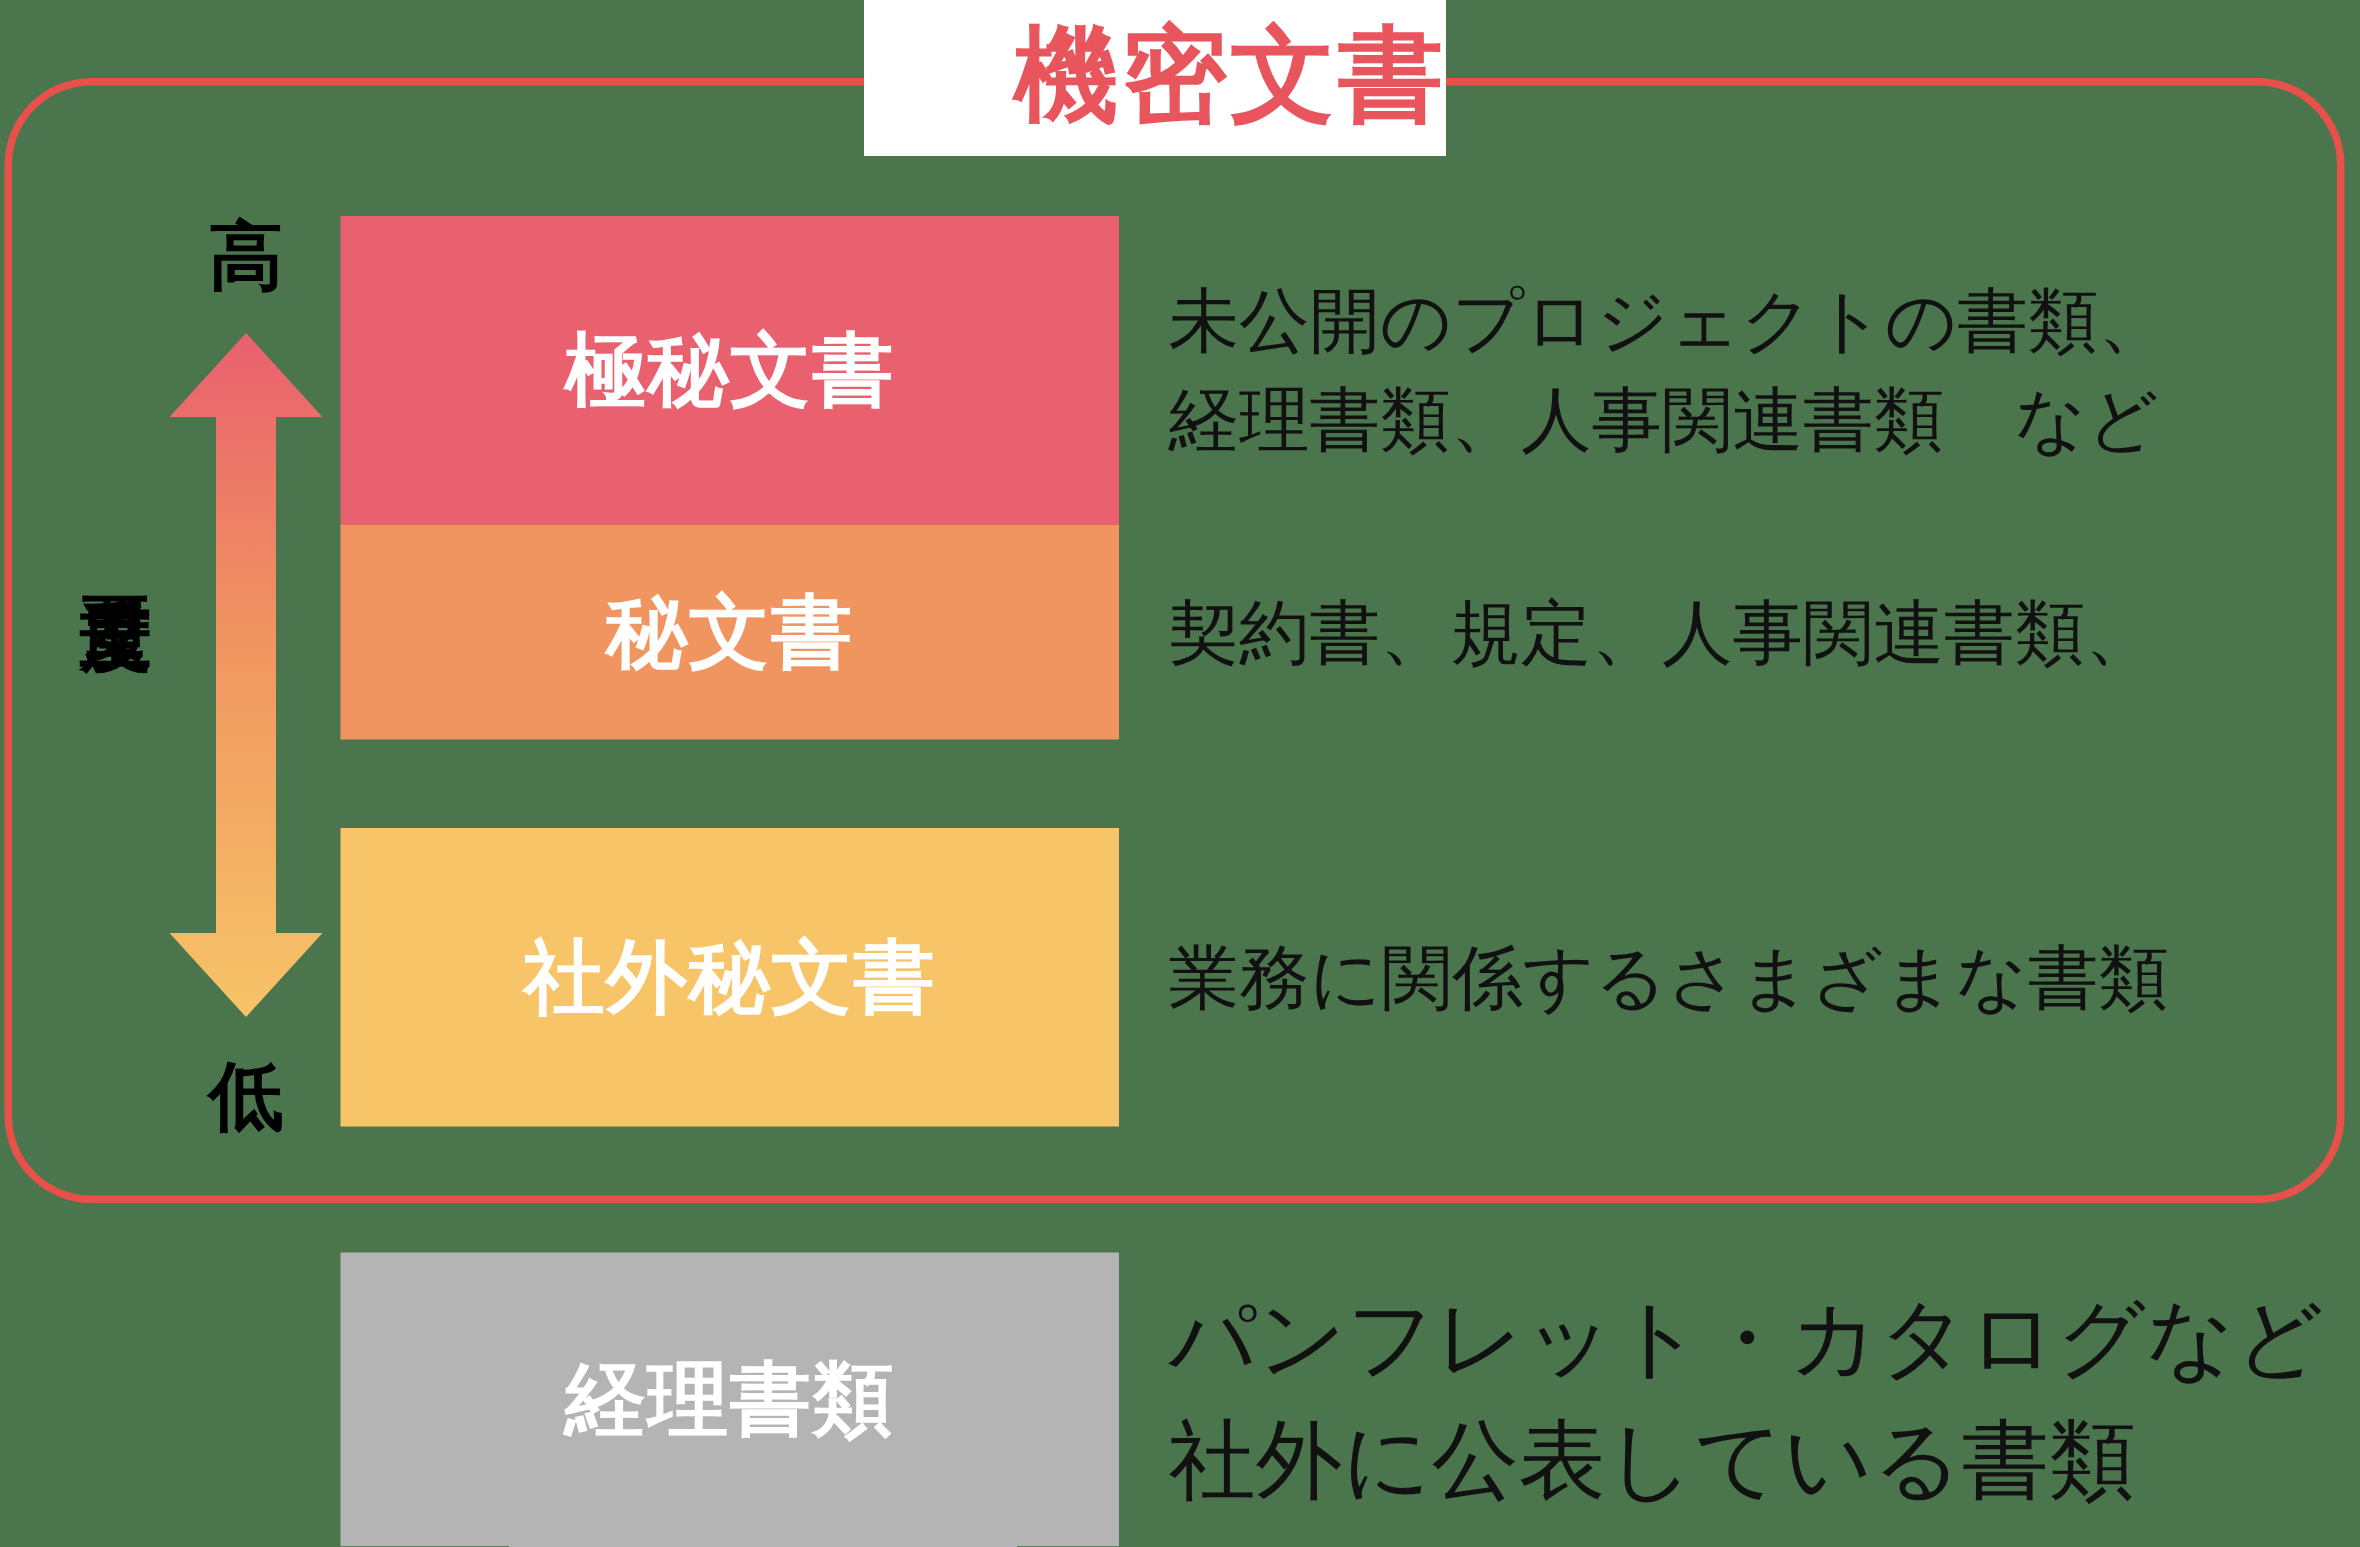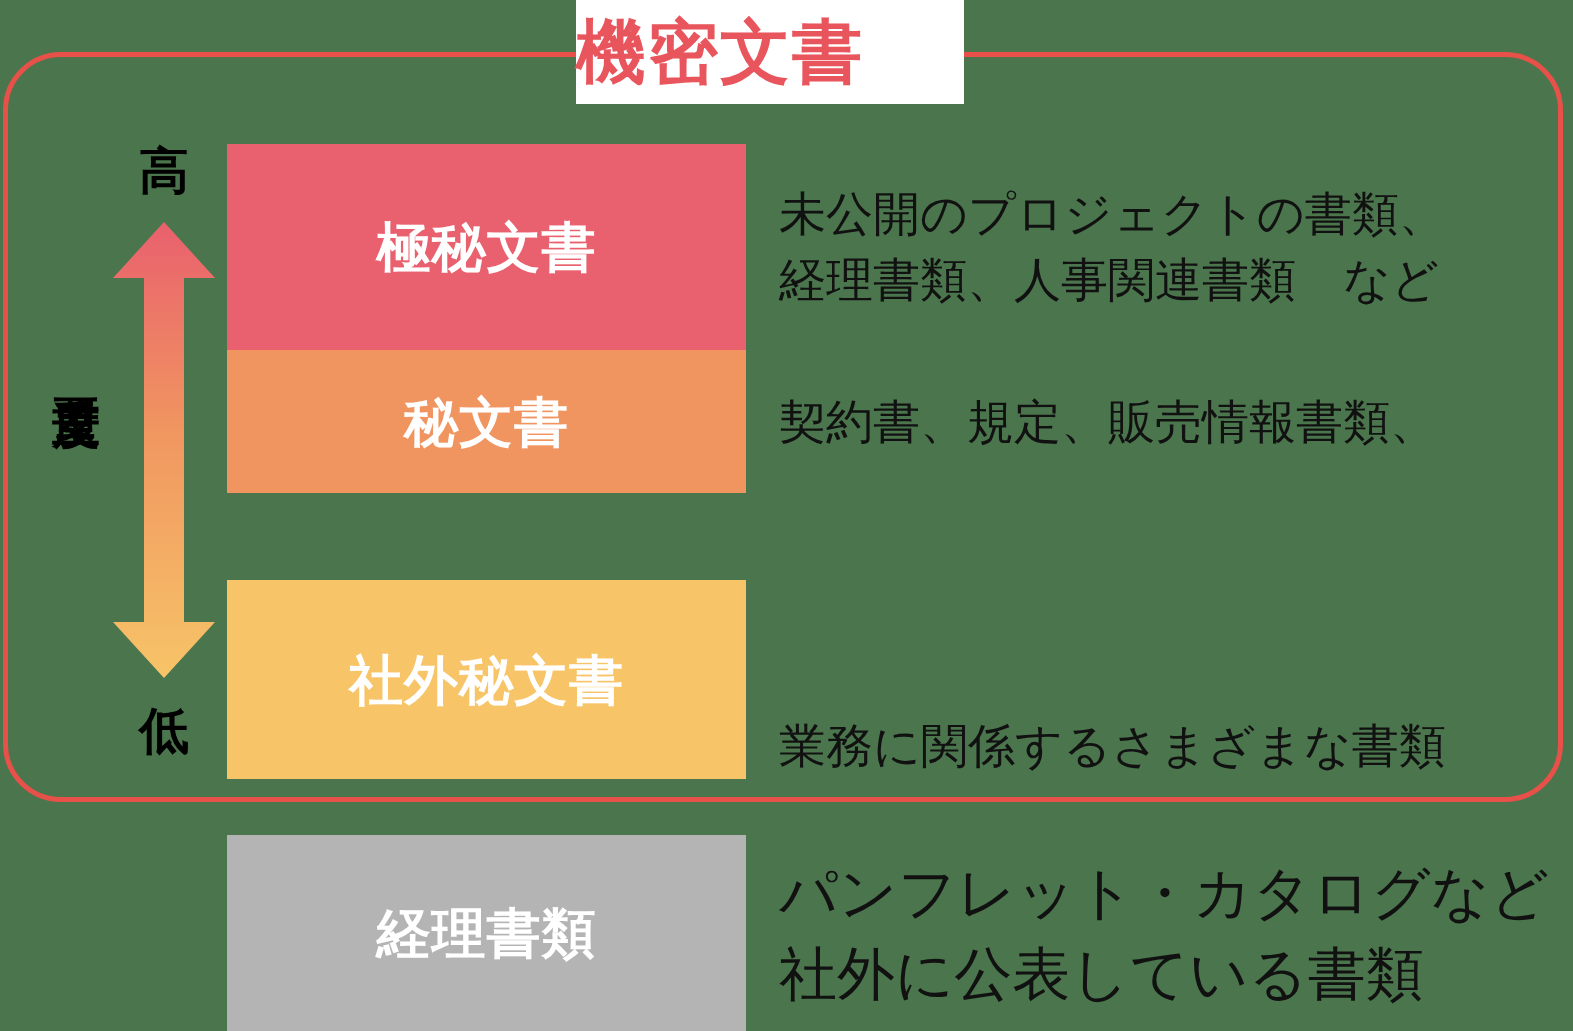--- a/index.html
+++ b/index.html
@@ -21,22 +21,23 @@
   
   .title-chip {
     position: absolute;
     left: 576px;
     top: 0px;
     width: 388px;
     height: 104px;
     background: #ffffff;
     display: flex;
     align-items: center;
-    justify-content: flex-start;
+    justify-content: flex-end;
     z-index: 5;
+    font-family: Liberation Serif, serif;
   }
   .title-text {
     color: #e8555c;
     font-size: 70px;
     font-weight: bold;
     letter-spacing: 2px;
     line-height: 1;
     white-space: nowrap;
   }
 
@@ -123,21 +124,21 @@
     white-space: nowrap;
   }
   .desc div { display: block; }
 
   #row-top    { top: 144px; }
   #row-top    .chip { height: 206px; background: #e9606e; }
 
   #row-mid    { top: 350px; }
   #row-mid    .chip { height: 143px; background: #f09560; }
 
-  #row-low    { top: 580px; align-items: flex-end; }
+  #row-low    { top: 552px; }
   #row-low    .chip { height: 199px; background: #f7c468; }
 
   #row-public { top: 835px; }
   #row-public .chip { height: 196px; background: #b4b4b4; }
   #row-public .desc { font-size: 58px; }
 </style>
 </head>
 <body>
 
 <div id="stage">
@@ -171,21 +172,21 @@
       <div>未公開のプロジェクトの書類、</div>
       <div>経理書類、人事関連書類　など</div>
     </div>
   </div>
 
   <div class="row" id="row-mid">
     <div class="chip">
       <span class="chip-label">秘文書</span>
     </div>
     <div class="desc">
-      <div>契約書、規定、販売情報書類、</div>
+      <div>契約書、規定、人事関連書類、</div>
     </div>
   </div>
 
   <div class="row" id="row-low">
     <div class="chip">
       <span class="chip-label">社外秘文書</span>
     </div>
     <div class="desc">
       <div>業務に関係するさまざまな書類</div>
     </div>

